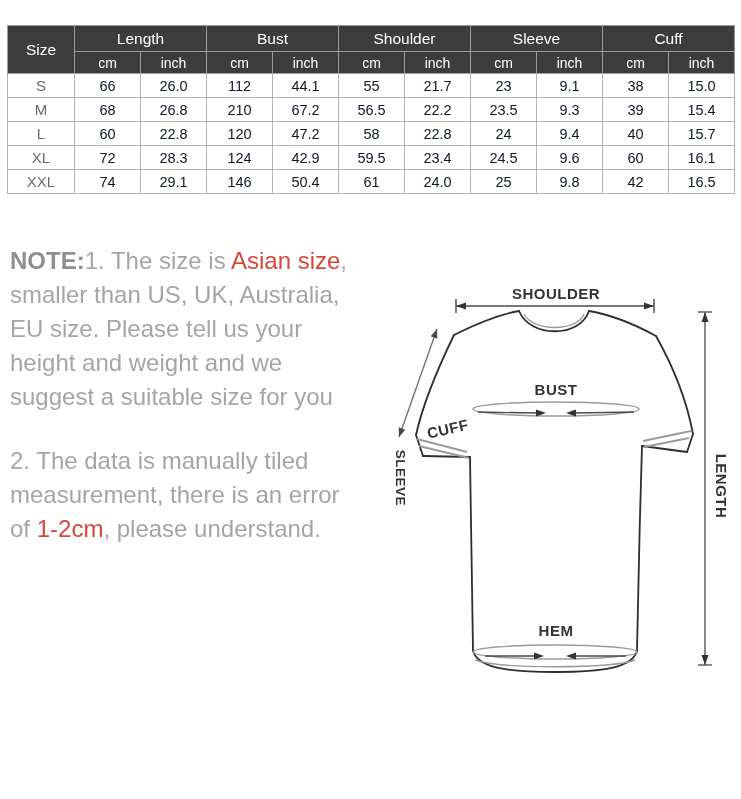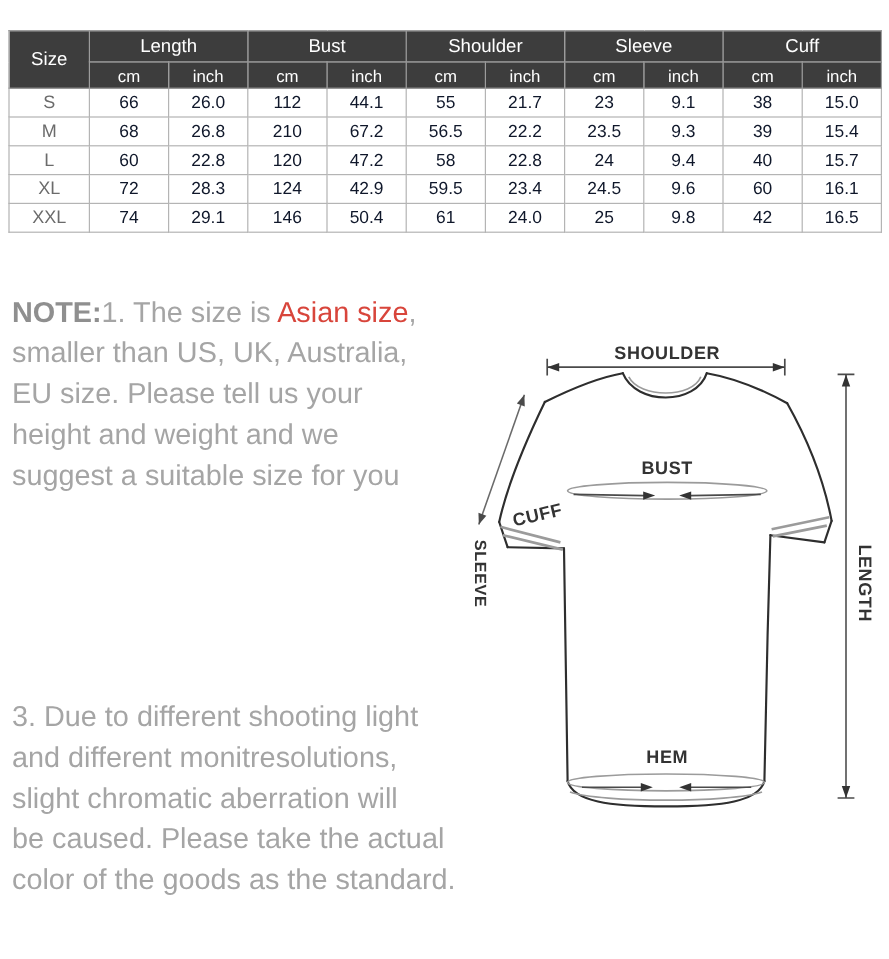--- a/index.html
+++ b/index.html
@@ -163,26 +163,24 @@
       </tr>
     </tbody>
   </table>
 
   <div class="note" id="note-p1"><span class="note-label">NOTE:</span><span>1. The size is </span><span class="red">Asian size</span><span>,
 smaller than US, UK, Australia,
 EU size. Please tell us your
 height and weight and we
 suggest a suitable size for you</span></div>
 
-
-  <div class="note" id="note-p3"><span>3. Due to different shooting light
-and different monitresolutions,
-slight chromatic aberration will
-be caused. Please take the actual
-color of the goods as the standard.</span></div>
+  <div class="note" id="note-p2"><span>2. The data is manually tiled
+measurement, there is an error
+of </span><span class="red">1-2cm</span><span>, please understand.</span></div>
+
 
   <svg class="diagram" viewBox="0 0 351 424">
 
     <g stroke="#2e2e2e" stroke-width="1.8" fill="none" stroke-linecap="round">
 
       <path d="M64,67 C88,55 112,46 129,43"></path>
       <path d="M199,43 C222,47 246,57 266,68"></path>
 
       <path d="M129,43 C140,70 190,70 199,43"></path>
 

